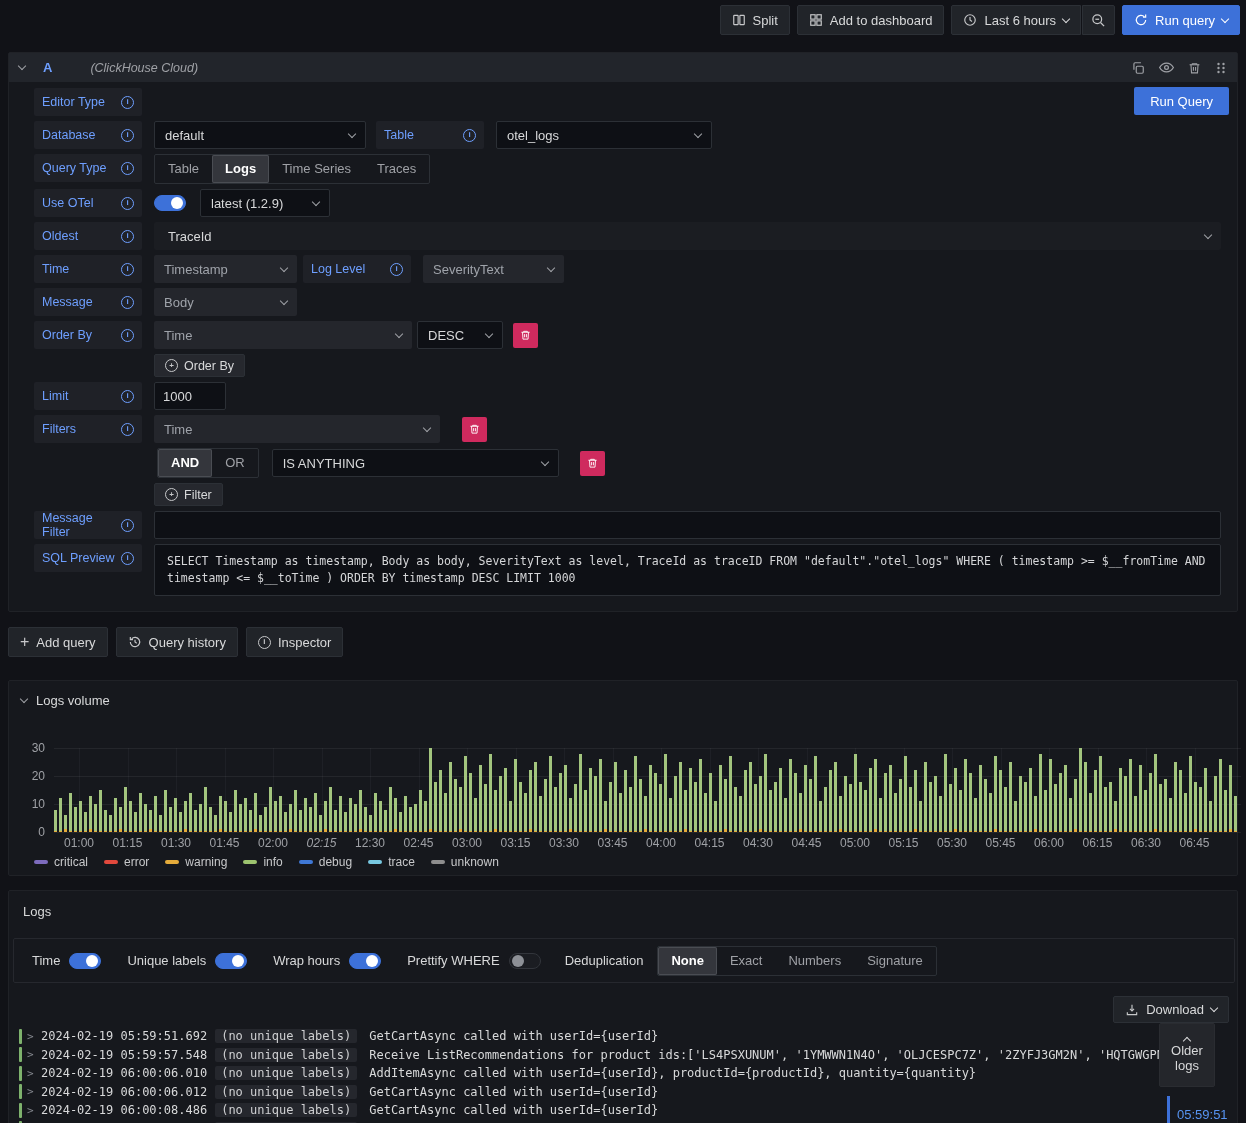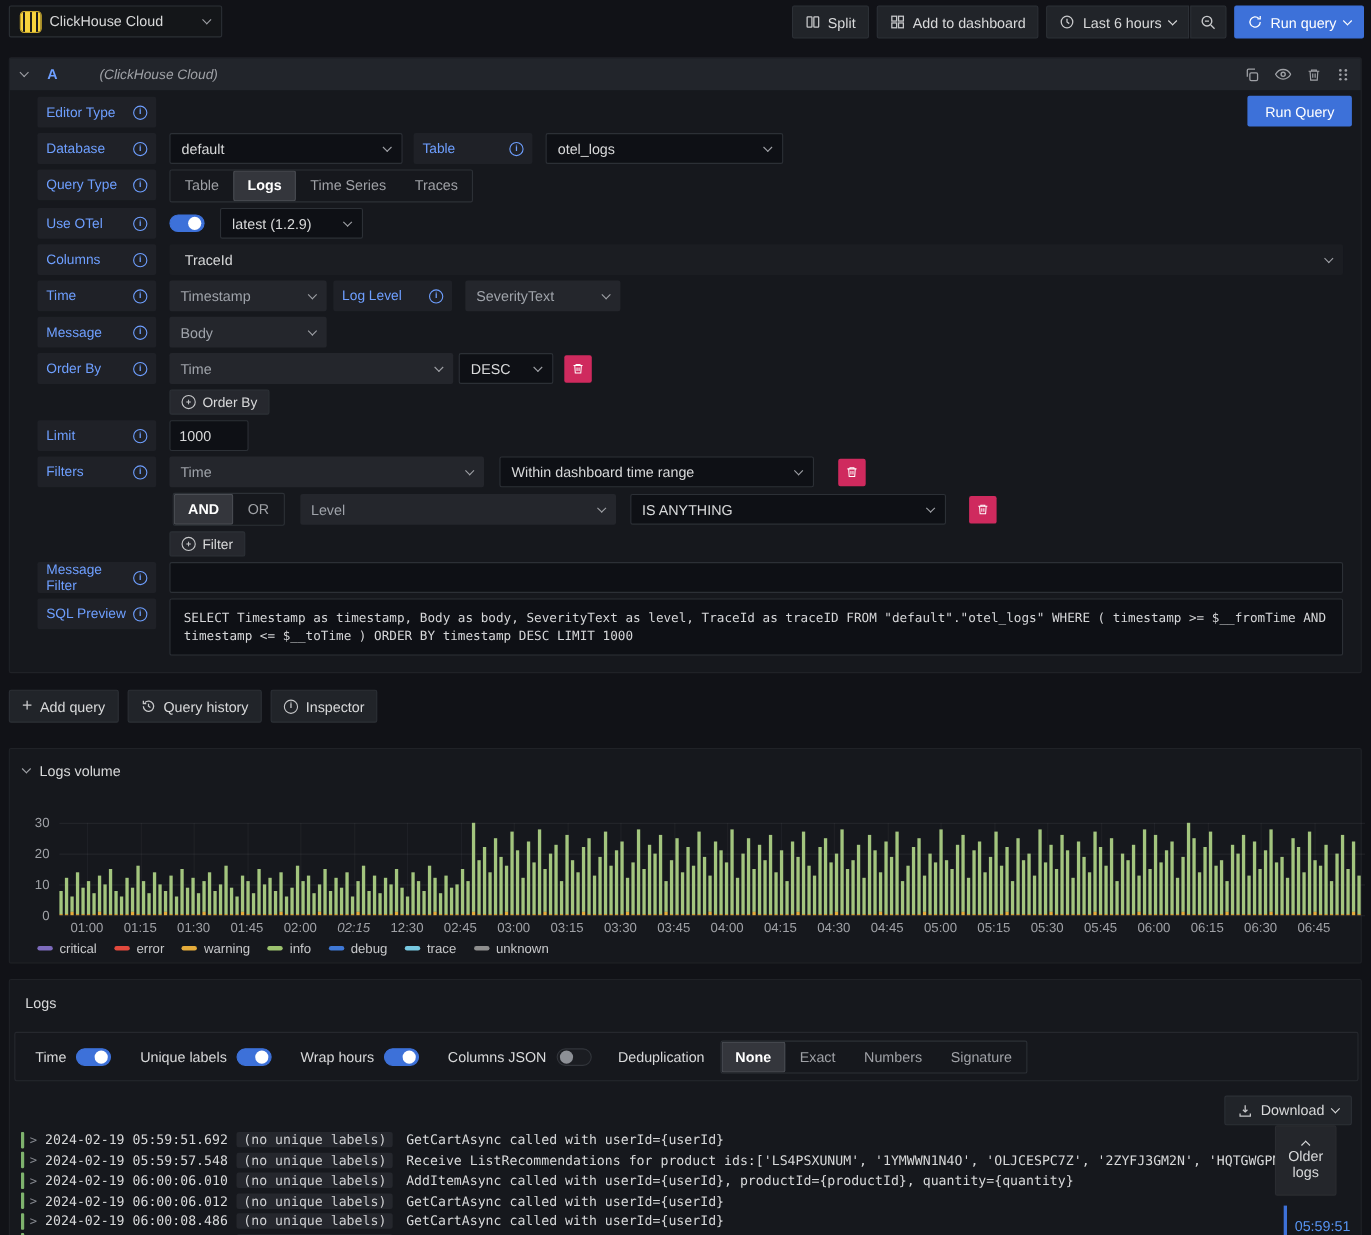--- a/index.html
+++ b/index.html
@@ -108,25 +108,20 @@
   .olderlogs{position:absolute;right:22px;top:132px;width:56px;height:64px;background:#24262b;border:1px solid #2a2c31;border-radius:2px;
     display:flex;flex-direction:column;align-items:center;justify-content:center;gap:3px;color:var(--text);font-size:13px;
     font-weight:500;text-align:center;line-height:15px;cursor:pointer}
   .scrollmark{position:absolute;left:1158px;top:205px;width:3px;height:35px;background:#3d71d9}
   .scrolltime{position:absolute;left:1168px;top:216px;color:#5794f2;font-size:13px}
 </style>
 </head>
 <body>
 
 <div class="topbar">
-  <div class="ds-picker">
-    <span class="ds-logo"></span>
-    <span>ClickHouse Cloud</span>
-    <span class="cdown"></span>
-  </div>
   <div class="topbar-right">
     <div class="btn">
       <span class="ic">
         <svg width="14" height="14" viewBox="0 0 24 24" fill="none" stroke="currentColor" stroke-width="2">
             <rect x="3" y="4" width="7.5" height="16" rx="1"></rect>
             <rect x="13.5" y="4" width="7.5" height="16" rx="1"></rect>
           </svg>
       </span>
       <span>Split</span>
     </div>
@@ -266,21 +261,21 @@
           <span class="knob"></span>
         </span>
       <div class="sel dark" style="width:130px;margin-left:14px">
         <span>latest (1.2.9)</span>
           <span class="cdown"></span>
       </div>
     </div>
 
     <div class="qrow">
       <div class="qlabel">
-        <span>Columns</span>
+        <span>Oldest</span>
           <span class="icircle">i</span>
       </div>
       <div class="sel" style="flex:1;background:#1b1d22;color:var(--text);padding-left:14px">
         <span>TraceId</span>
           <span class="cdown"></span>
       </div>
     </div>
 
     <div class="qrow">
       <div class="qlabel">
@@ -354,43 +349,35 @@
 
     <div class="qrow" style="align-items:center">
       <div class="qlabel">
         <span>Filters</span>
           <span class="icircle">i</span>
       </div>
       <div class="sel" style="width:286px">
         <span>Time</span>
           <span class="cdown"></span>
       </div>
-      <div class="sel dark" style="width:286px;margin-left:14px">
-        <span>Within dashboard time range</span>
-          <span class="cdown"></span>
-      </div>
       <span class="trashbtn" style="margin-left:22px">
         <svg width="11" height="12" viewBox="0 0 24 24" fill="none" stroke="currentColor" stroke-width="2">
             <path d="M3 6h18"></path>
             <path d="M8 6V4h8v2"></path>
             <path d="M5.5 6l1 15h11l1-15"></path>
             <path d="M10 10v7M14 10v7"></path>
           </svg>
       </span>
     </div>
 
     <div class="qrow" style="align-items:center;margin-left:123px">
       <div class="seg">
           <div class="seg-opt sel">AND</div>
           <div class="seg-opt">OR</div>
         </div>
-      <div class="sel" style="width:287px;margin-left:14px">
-        <span>Level</span>
-          <span class="cdown"></span>
-      </div>
       <div class="sel dark" style="width:287px;margin-left:13px">
         <span>IS ANYTHING</span>
           <span class="cdown"></span>
       </div>
       <span class="trashbtn" style="margin-left:21px">
         <svg width="11" height="12" viewBox="0 0 24 24" fill="none" stroke="currentColor" stroke-width="2">
             <path d="M3 6h18"></path>
             <path d="M8 6V4h8v2"></path>
             <path d="M5.5 6l1 15h11l1-15"></path>
             <path d="M10 10v7M14 10v7"></path>
@@ -1506,21 +1493,21 @@
           <span class="knob"></span>
         </span>
     </div>
     <div class="ctl" style="margin-left:12px">
       <span class="clab">Wrap hours</span>
       <span class="toggle on">
           <span class="knob"></span>
         </span>
     </div>
     <div class="ctl" style="margin-left:12px">
-      <span class="clab">Columns JSON</span>
+      <span class="clab">Prettify WHERE</span>
       <span class="toggle">
           <span class="knob"></span>
         </span>
     </div>
     <span class="dedup-label">Deduplication</span>
     <div class="seg">
         <div class="seg-opt sel">None</div>
         <div class="seg-opt">Exact</div>
         <div class="seg-opt">Numbers</div>
         <div class="seg-opt">Signature</div>

